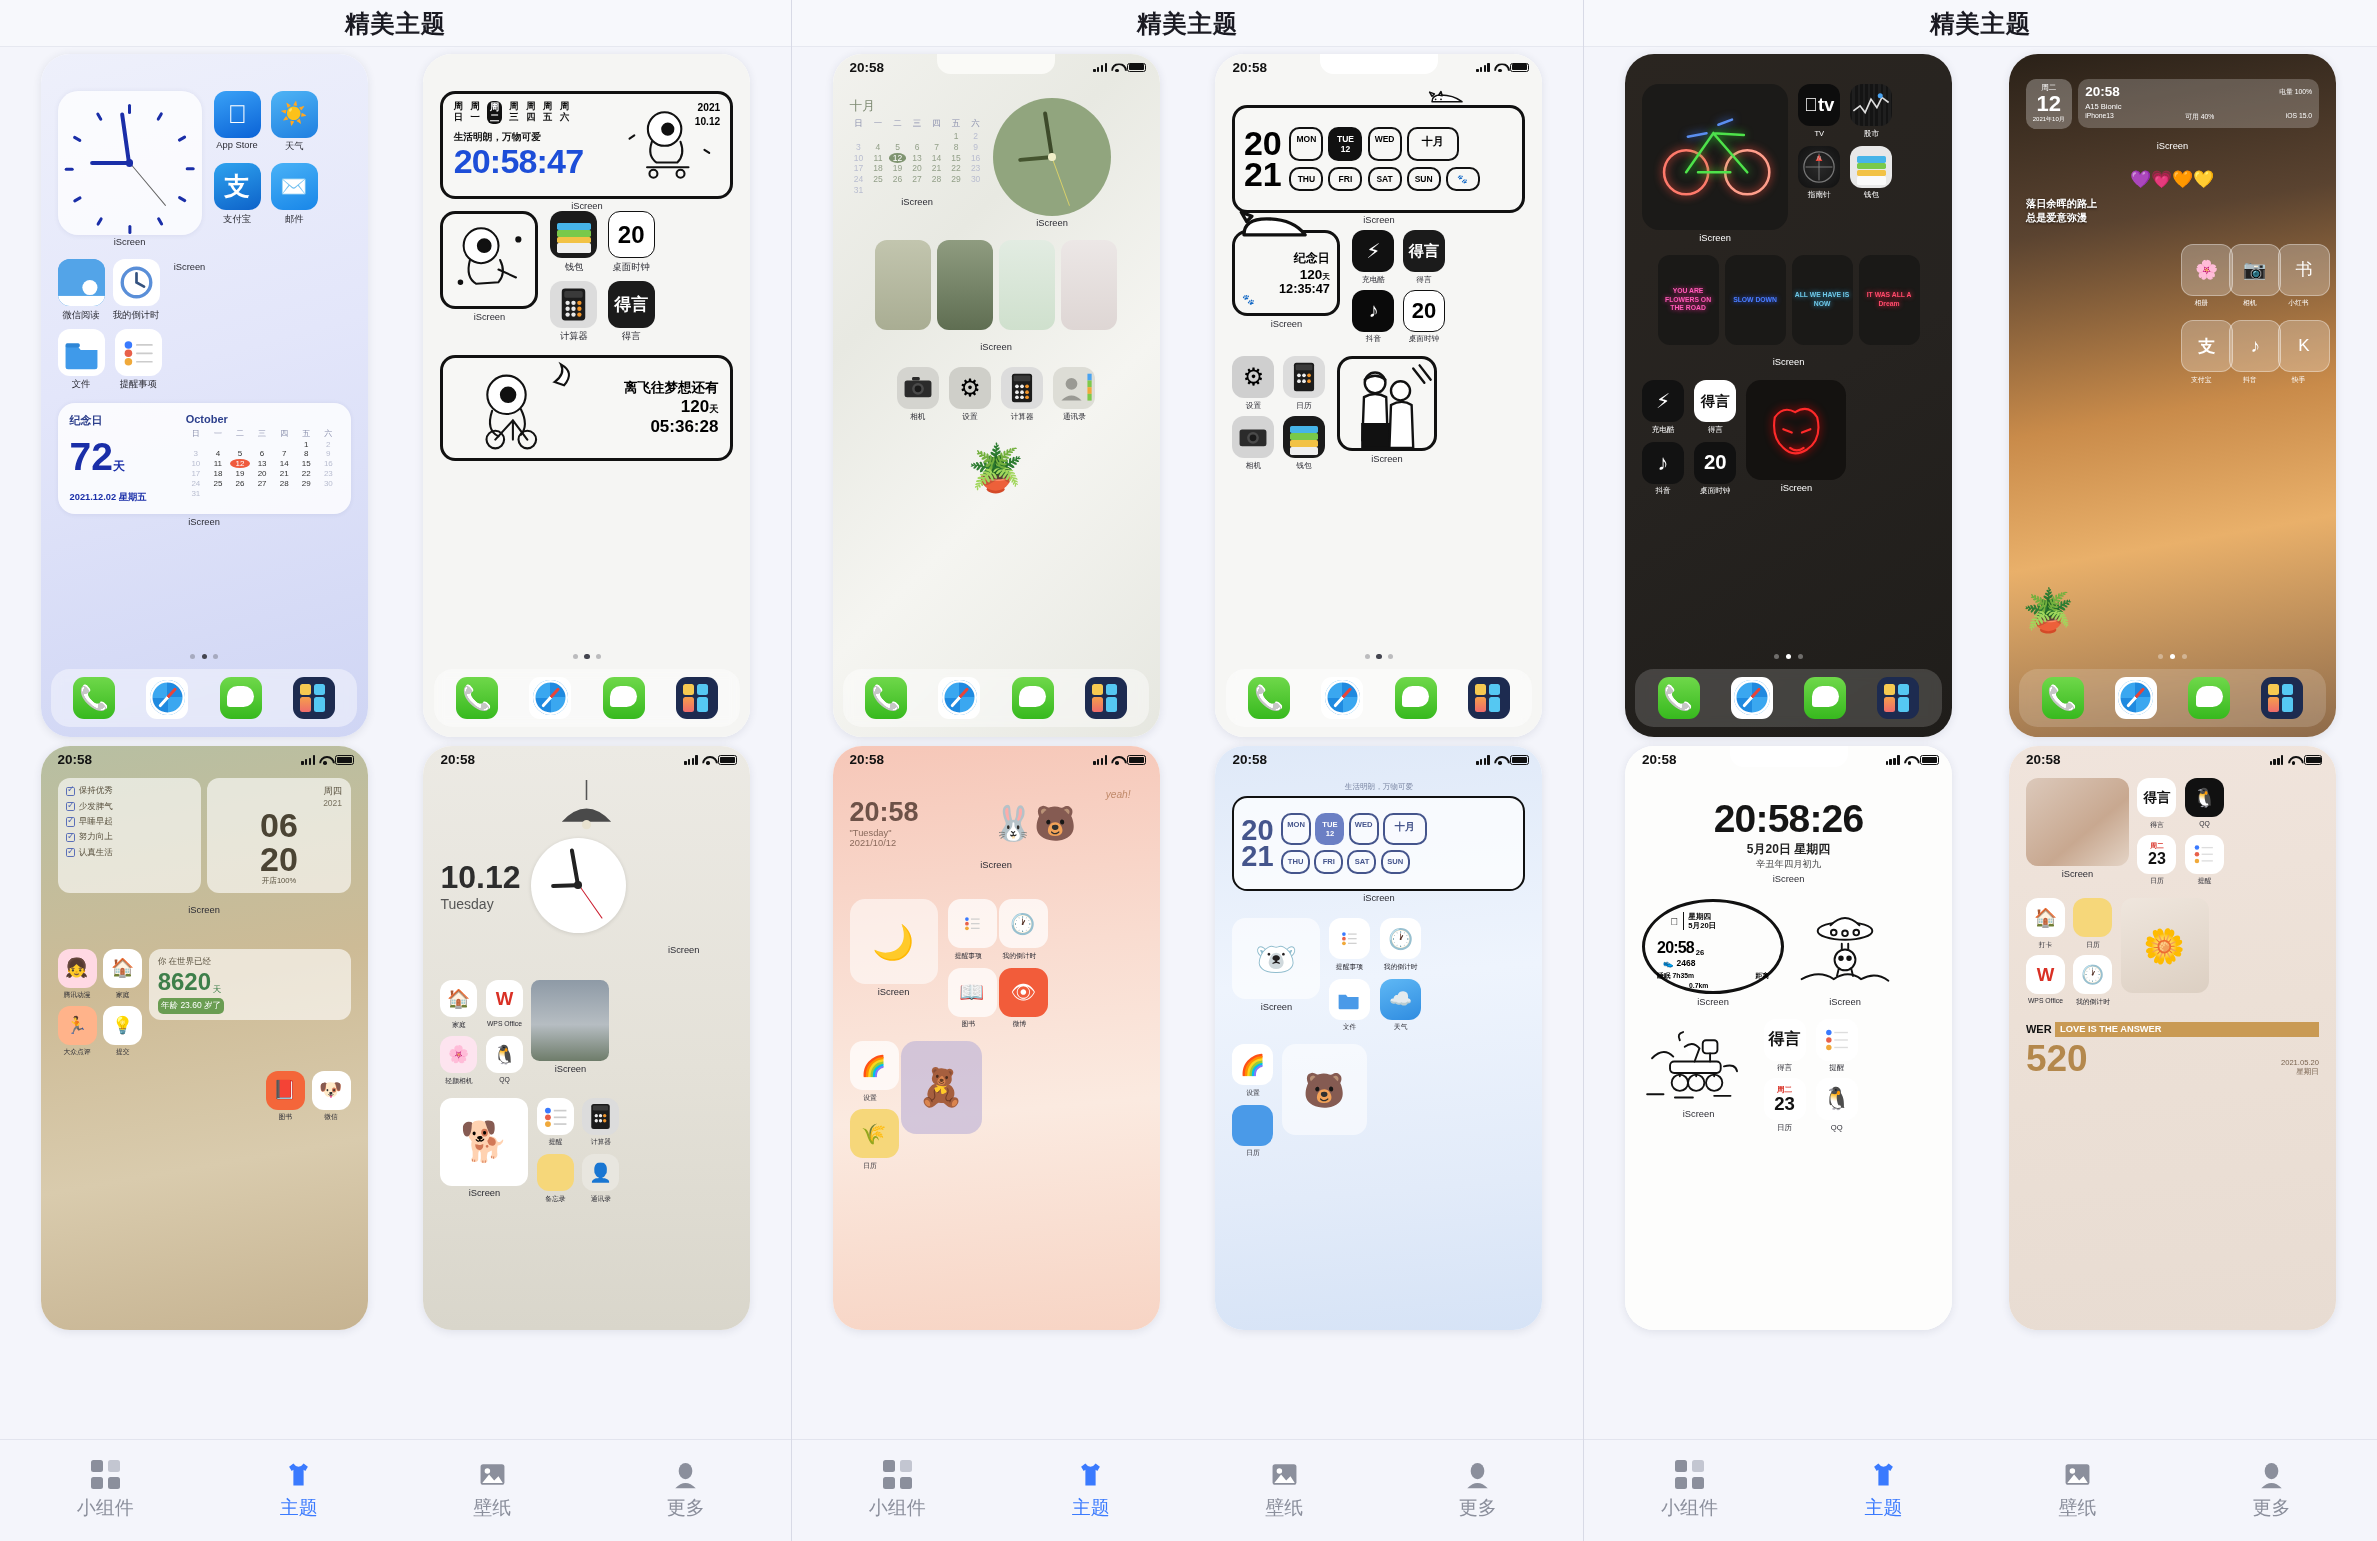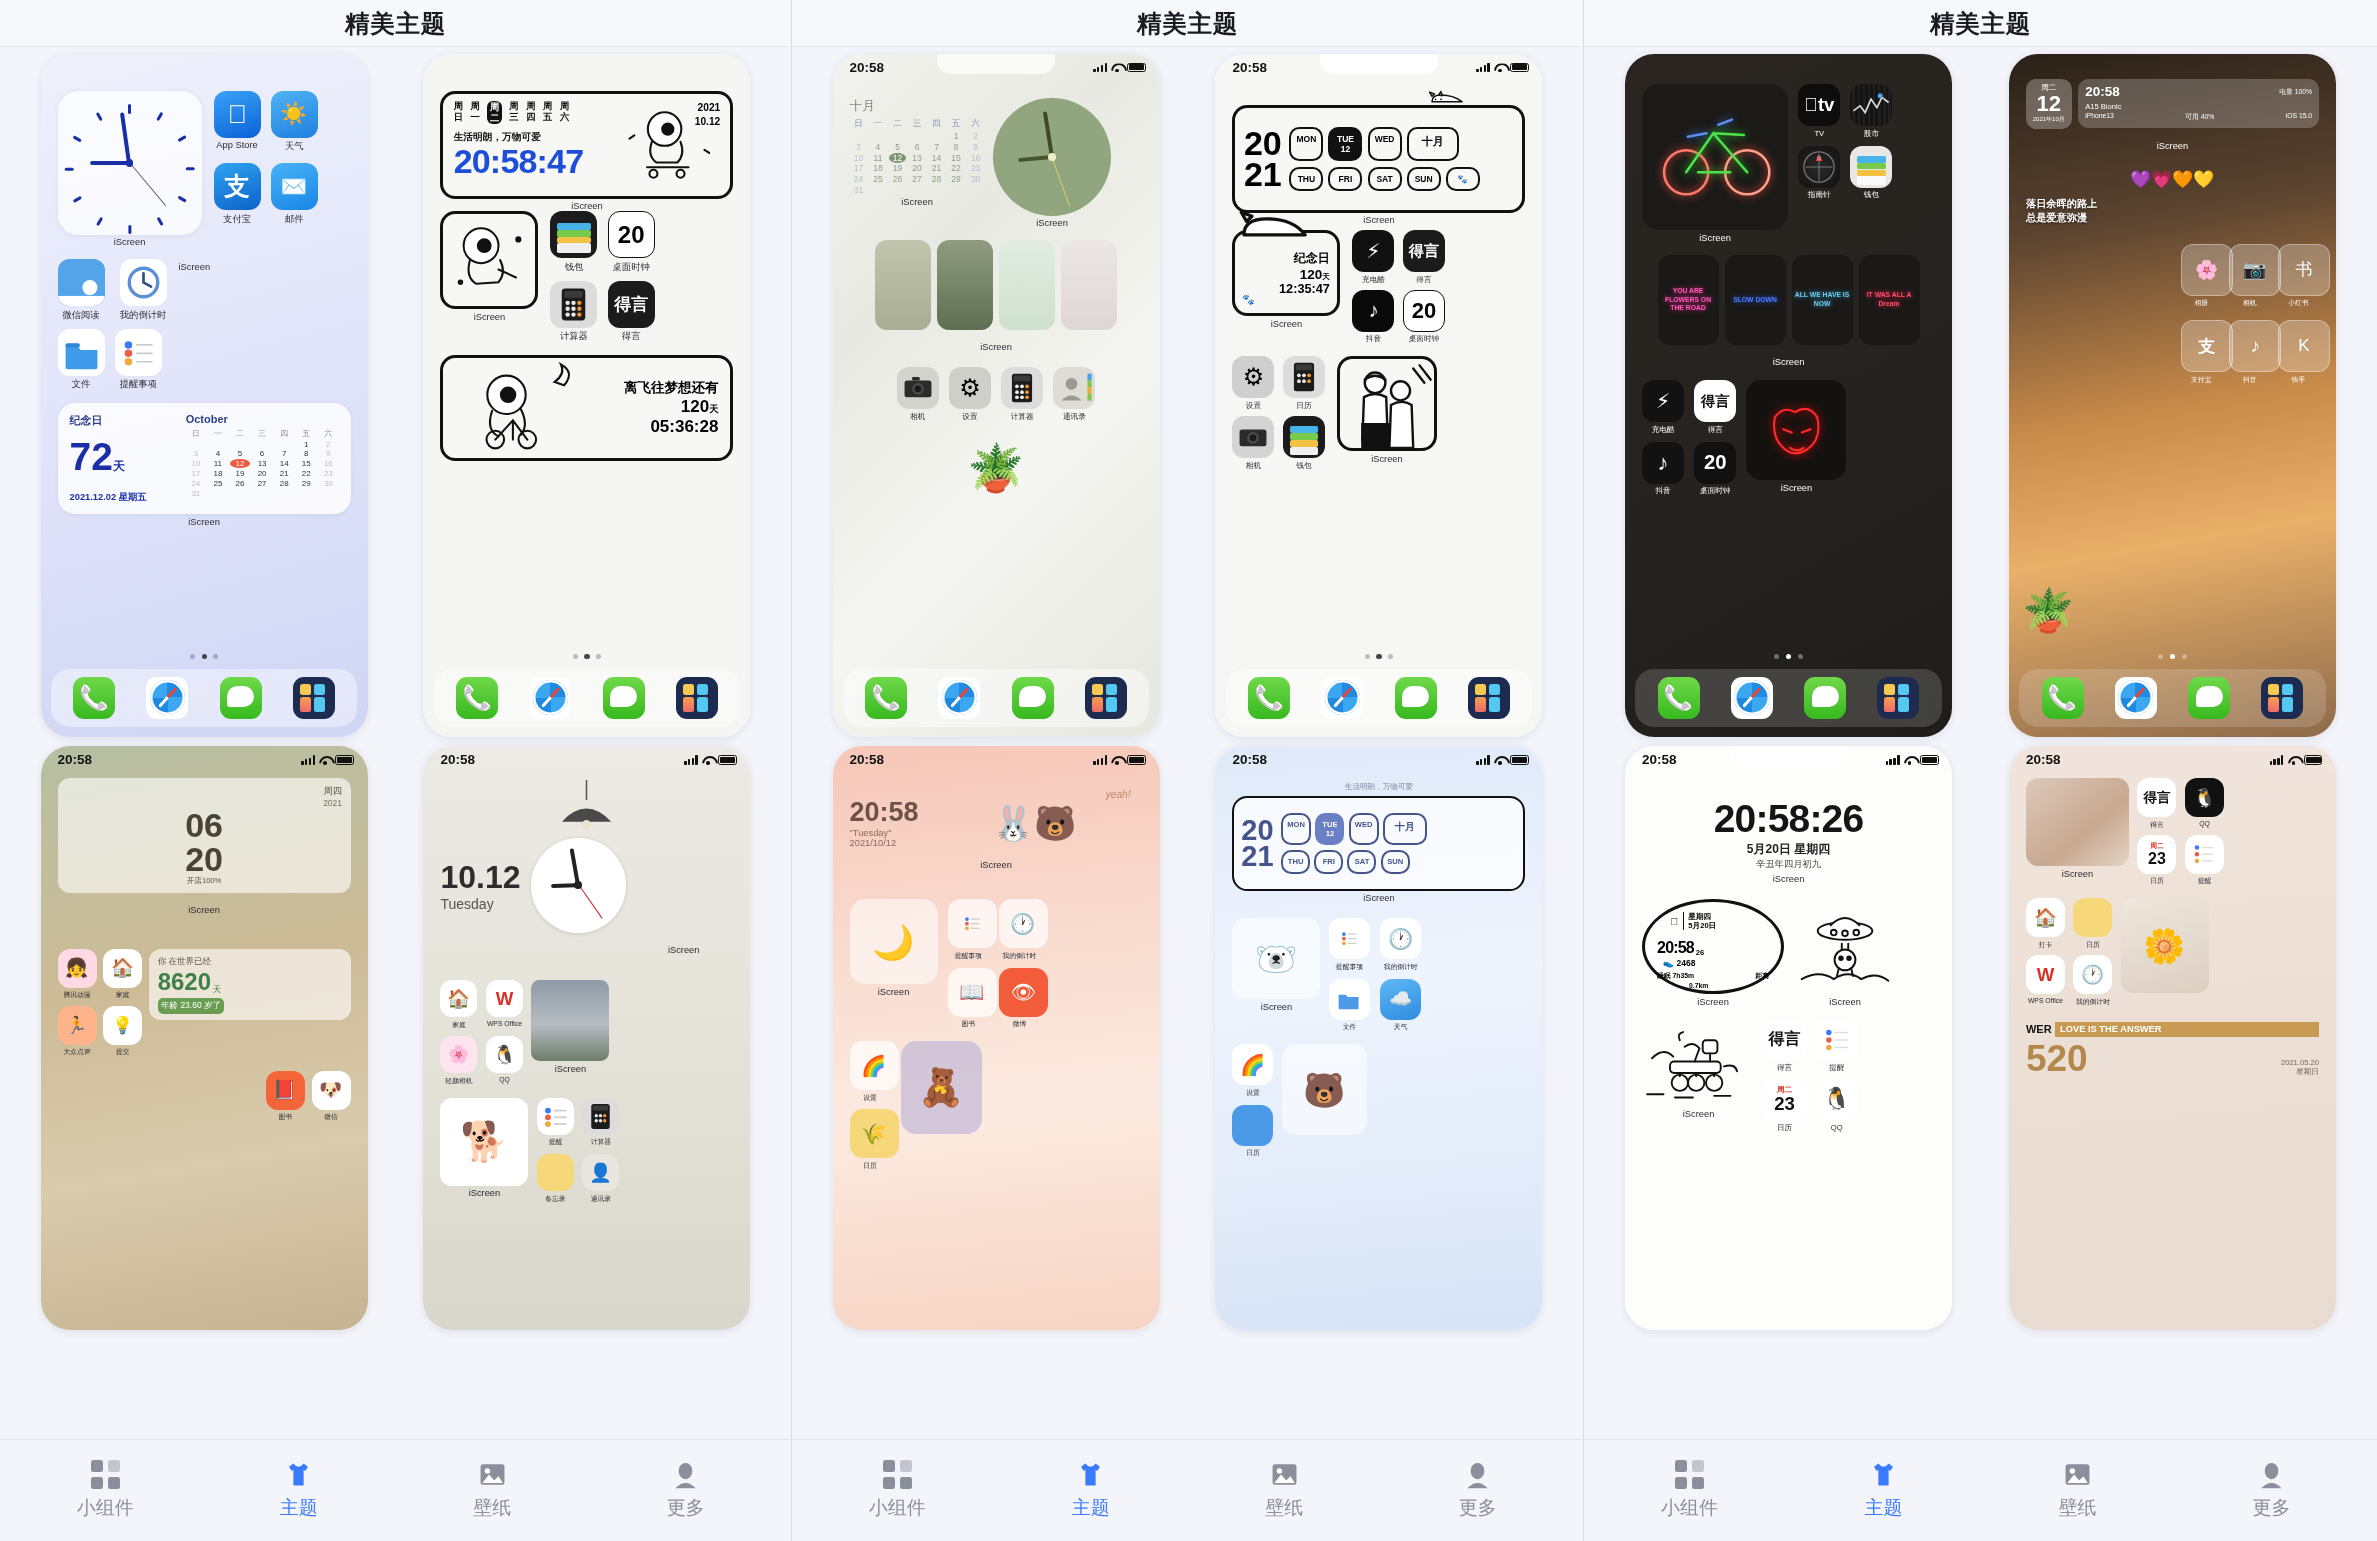--- a/index.html
+++ b/index.html
@@ -340,21 +340,21 @@
                   <div class="app">
                     <div class="appicon" style="background:linear-gradient(160deg,#49b2f7,#1886e8);">✉️</div>
                     <div class="alabel">邮件</div>
                   </div>
                 </div>
               </div>
             </div>
 
             <div class="row" style="align-items:flex-start;">
               <div class="col" style="gap:6.8px;">
-                <div class="row" style="margin:0;gap:15px;">
+                <div class="row" style="margin:0;gap:8px;">
                   <div class="app">
                     <div class="appicon" style="background:#53a4e8;">
                       <svg viewBox="0 0 56 56" class="illu">
                           <rect x="0" y="0" width="56" height="56" fill="#53a4e8"></rect>
                           <rect x="0" y="44" width="56" height="12" fill="#fff"></rect>
                           <circle cx="38" cy="34" r="9" fill="#fff"></circle>
                         </svg>
                     </div>
                     <div class="alabel">微信阅读</div>
                   </div>
@@ -652,20 +652,42 @@
                   <i></i>
                   <i></i>
                   <i></i>
                 </span>
               <span class="wifi"></span>
               <span class="batt"></span>
             </span>
           </div>
           <div class="content" style="padding-top:32px;">
             <div class="row" style="gap:6.8px;">
+              <div class="card-note" style="flex:1;">
+                <div class="lbl">
+                    <span class="cbox"></span>
+                    <span>保持优秀</span>
+                  </div>
+                <div class="lbl">
+                    <span class="cbox"></span>
+                    <span>少发脾气</span>
+                  </div>
+                <div class="lbl">
+                    <span class="cbox"></span>
+                    <span>早睡早起</span>
+                  </div>
+                <div class="lbl">
+                    <span class="cbox"></span>
+                    <span>努力向上</span>
+                  </div>
+                <div class="lbl">
+                    <span class="cbox"></span>
+                    <span>认真生活</span>
+                  </div>
+              </div>
               <div class="card-note" style="flex:1;text-align:center;">
                 <div style="font-size:9.3px;color:#5b5340;text-align:right;">周四</div>
                 <div style="font-size:8.5px;color:#7a7360;text-align:right;">2021</div>
                 <div class="num-big">06</div>
                 <div class="num-big">20</div>
                 <div style="font-size:7.6px;color:#5b5340;">开店100%</div>
               </div>
             </div>
             <div class="wlabel">iScreen</div>
 

